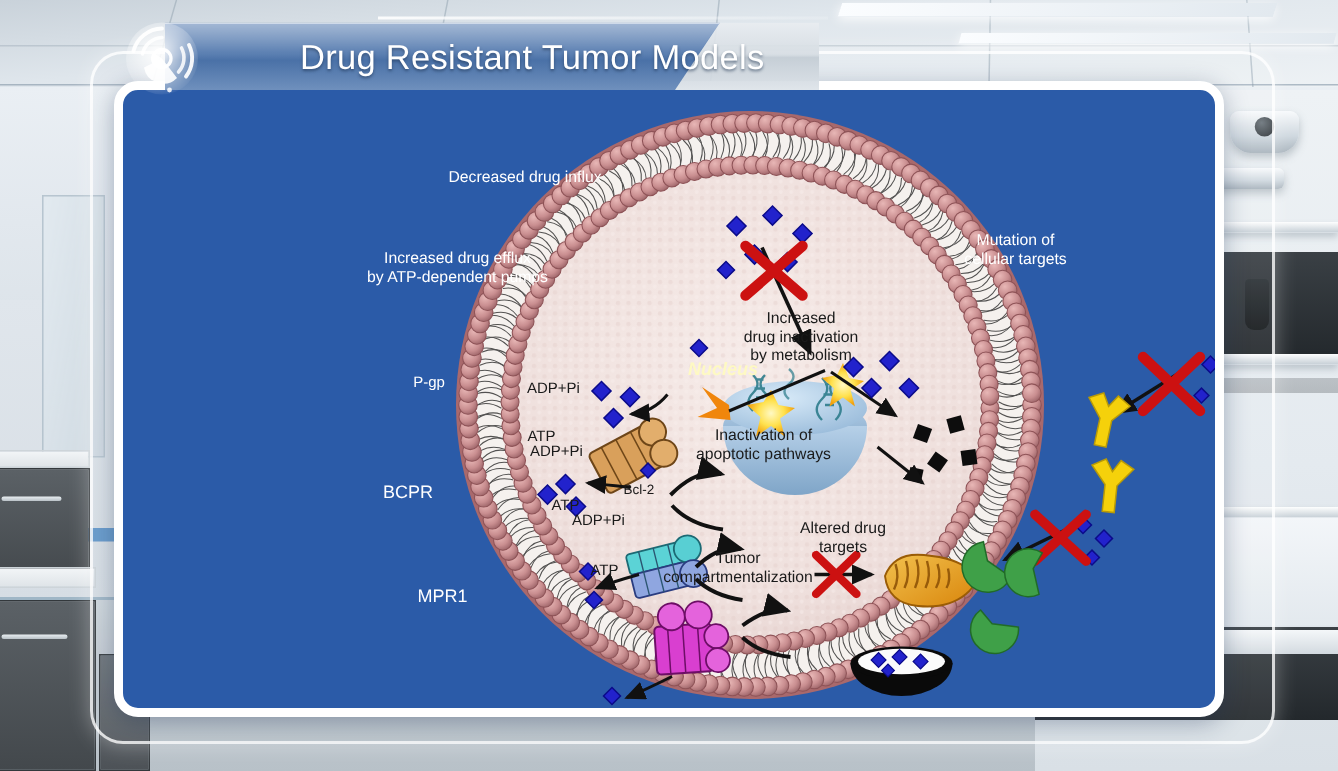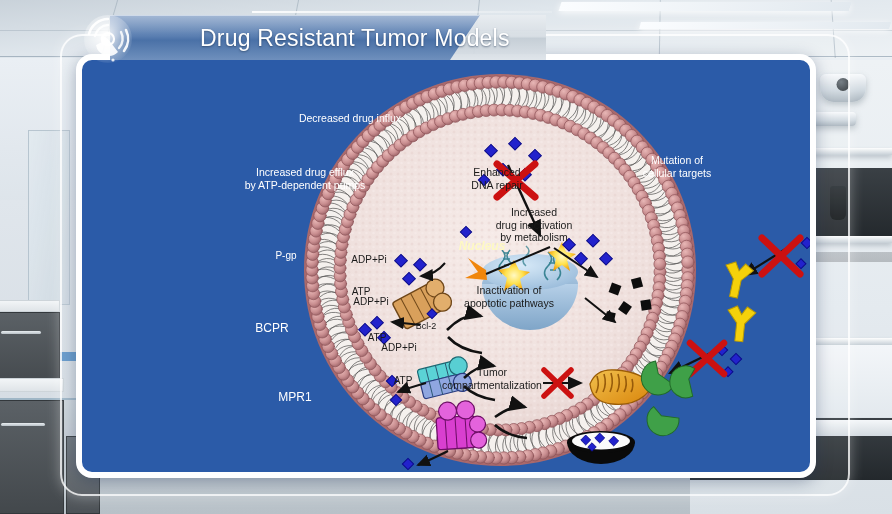--- a/index.html
+++ b/index.html
@@ -1093,34 +1093,34 @@
 
   <div class="dlabel" style="left:525px; top:94px; width:140px;">Mutation of
 cellular targets</div>
 
   <div class="dlabel" style="left:178px; top:190px; width:52px; font-size:10px;">P-gp</div>
 
   <div class="dlabel" style="left:160px; top:262px; width:60px; font-size:12px;">BCPR</div>
 
   <div class="dlabel" style="left:182px; top:331px; width:62px; font-size:12px;">MPR1</div>
 
-  <div class="dlabel dark" style="left:360px; top:106px; width:110px;">Enhanced
-DNA repair</div>
 
   <div class="dlabel dark bold" style="left:362px; top:180px; width:76px; font-size:12px; color:#fef9c3;font-style:italic;">Nucleus</div>
 
   <div class="dlabel dark" style="left:392px; top:146px; width:120px;">Increased
 drug inactivation
 by metabolism</div>
 
   <div class="dlabel dark" style="left:352px; top:224px; width:150px;">Inactivation of
 apoptotic pathways</div>
 
   <div class="dlabel dark tiny" style="left:320px; top:261px; width:48px; text-align:center;">Bcl-2</div>
 
+  <div class="dlabel dark" style="left:425px; top:286px; width:110px;">Altered drug
+targets</div>
 
   <div class="dlabel dark" style="left:330px; top:306px; width:160px;">Tumor
 compartmentalization</div>
 
   
   <div class="dlabel dark tiny" style="left:260px; top:194px; width:54px; font-size:10px;">ADP+Pi</div>
   <div class="dlabel dark tiny" style="left:258px; top:226px; width:42px; font-size:10px;">ATP</div>
 
   <div class="dlabel dark tiny" style="left:262px; top:236px; width:54px; font-size:10px;">ADP+Pi</div>
   <div class="dlabel dark tiny" style="left:274px; top:272px; width:42px; font-size:10px;">ATP</div>

